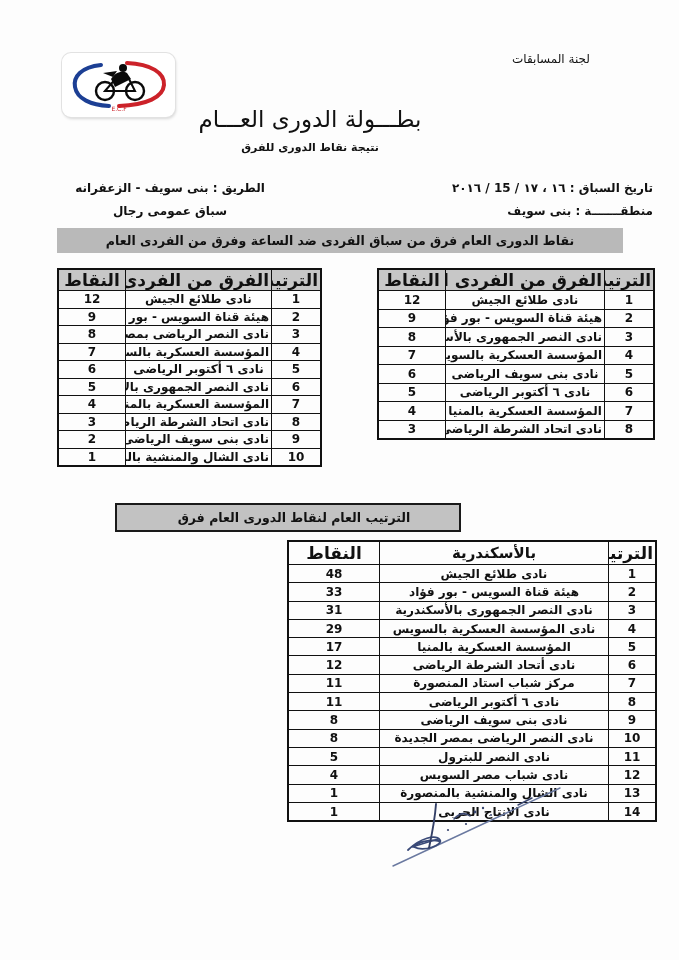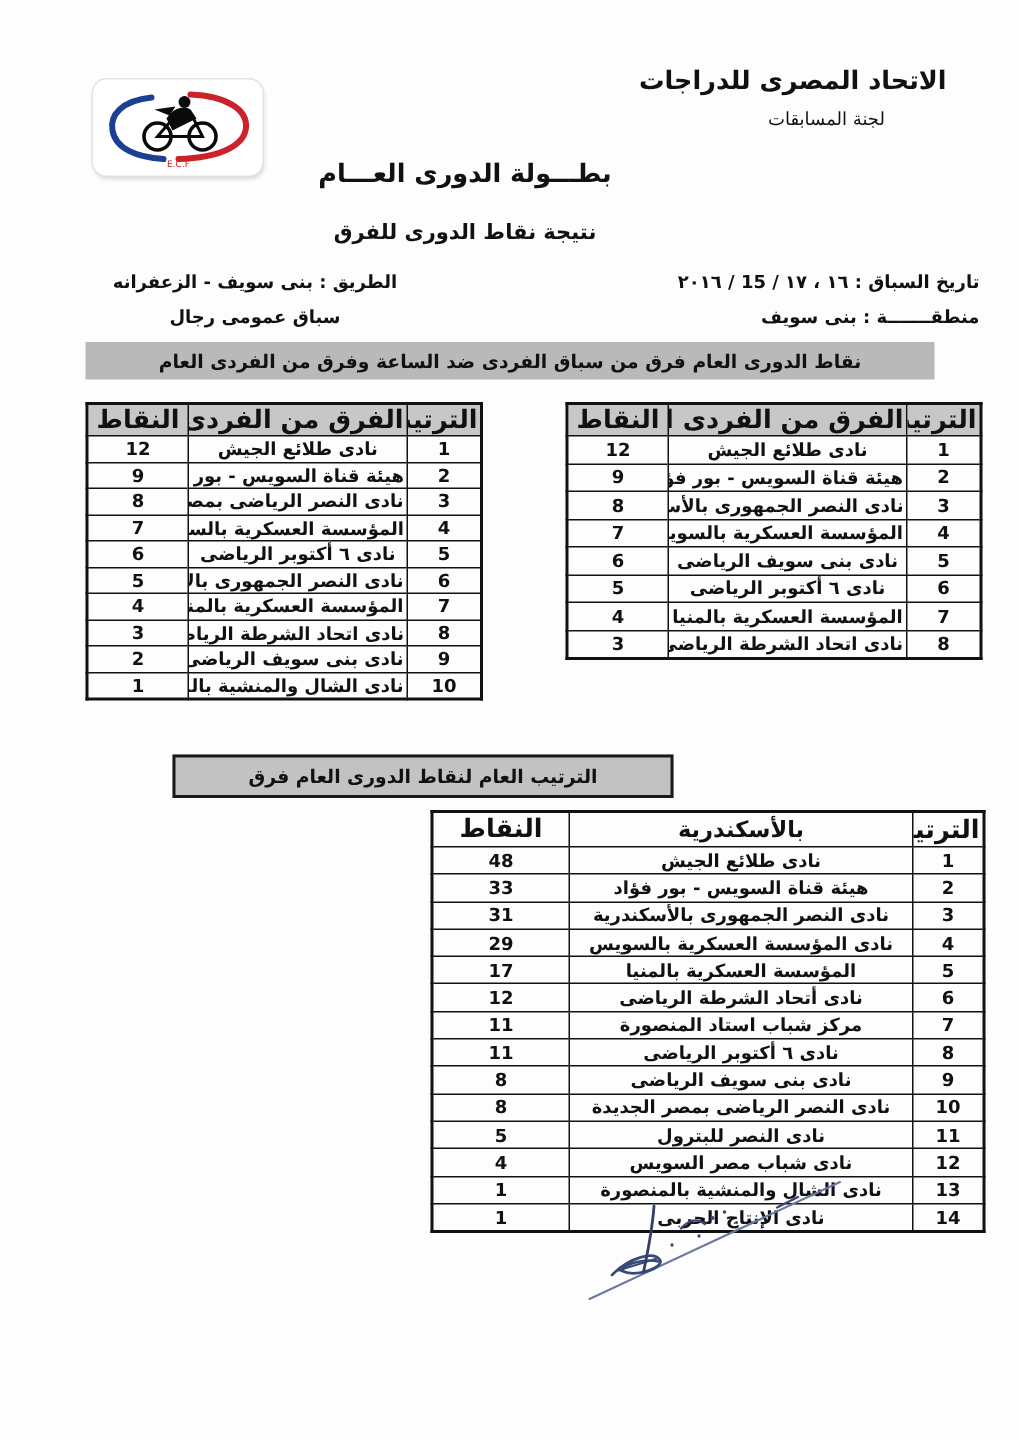--- a/index.html
+++ b/index.html
@@ -18,35 +18,35 @@
   
   .org-block{top:44px;right:48px;width:160px;text-align:center;}
   .org-title{font-size:17px;font-weight:bold;white-space:nowrap;}
   .org-committee{font-size:12px;font-weight:normal;margin-top:8px;}
 
   .logo{top:53px;left:62px;width:113px;height:64px;background:#fff;
         border-radius:9px;box-shadow:0 0 0 1px #e2e2e2, 1px 2px 3px #d7d7d7;
         display:flex;align-items:center;justify-content:center;}
 
   .title-block{top:106px;left:160px;width:300px;text-align:center;}
-  .main-title{font-size:17px;font-weight:bold;}
-  .sub-title{font-size:14px;font-weight:bold;margin-top:21px;}
+  .main-title{font-size:23px;font-weight:normal;}
+  .sub-title{font-size:11px;font-weight:bold;margin-top:9px;}
 
   
   .info-right{top:177px;right:26px;width:280px;text-align:right;font-size:12px;font-weight:bold;line-height:23px;}
   .info-left{top:177px;left:58px;width:224px;text-align:center;font-size:12px;font-weight:bold;line-height:23px;}
 
   
   .banner1{top:228px;left:57px;width:566px;height:25px;background:#b9b9b9;
            display:flex;align-items:center;justify-content:center;
            font-size:12.5px;font-weight:bold;}
   .banner2{top:503px;left:115px;width:330px;height:25px;background:#c2c2c2;
            border:2px solid #1a1a1a;
            display:flex;align-items:center;justify-content:center;
-           font-size:12.5px;font-weight:bold;}
+           font-size:12.5px;font-weight:bold;padding-left:12px;}
 
   
   table{border-collapse:collapse;table-layout:fixed;direction:rtl;}
   th,td{border:1px solid #111;text-align:center;vertical-align:middle;
         font-weight:bold;overflow:hidden;white-space:nowrap;padding:0 2px;}
   th{background:#c7c7c7;font-size:17px;height:20px;}
   td{font-size:12px;}
 
   .tbl-right{top:268px;left:377px;width:278px;border:2px solid #111;}
   .tbl-right td{height:17.5px;}
@@ -85,21 +85,20 @@
       <g fill="#0a0a0a">
         <circle cx="56" cy="11" r="4"></circle>
         <path d="M44,22 C48,15 56,13 60,16 L64,22 L56,26 L48,30 Z"></path>
         <path d="M46,20 L36,16 L50,14 Z"></path>
       </g>
       <text x="52" y="54" text-anchor="middle" font-size="6" fill="#cc2229" font-family="DejaVu Sans, sans-serif">E.C.F</text>
     </svg>
   </div>
 
   <div class="abs org-block">
-    <div class="org-title">الاتحاد المصرى للدراجات</div>
     <div class="org-committee">لجنة المسابقات</div>
   </div>
 
   <div class="abs title-block">
     <div class="main-title">بطـــولة الدورى العـــام</div>
     <div class="sub-title">نتيجة نقاط الدورى للفرق</div>
   </div>
 
   <div class="abs info-right">
     <div>تاريخ السباق : ١٦ ، ١٧ / 15 / ٢٠١٦</div>

